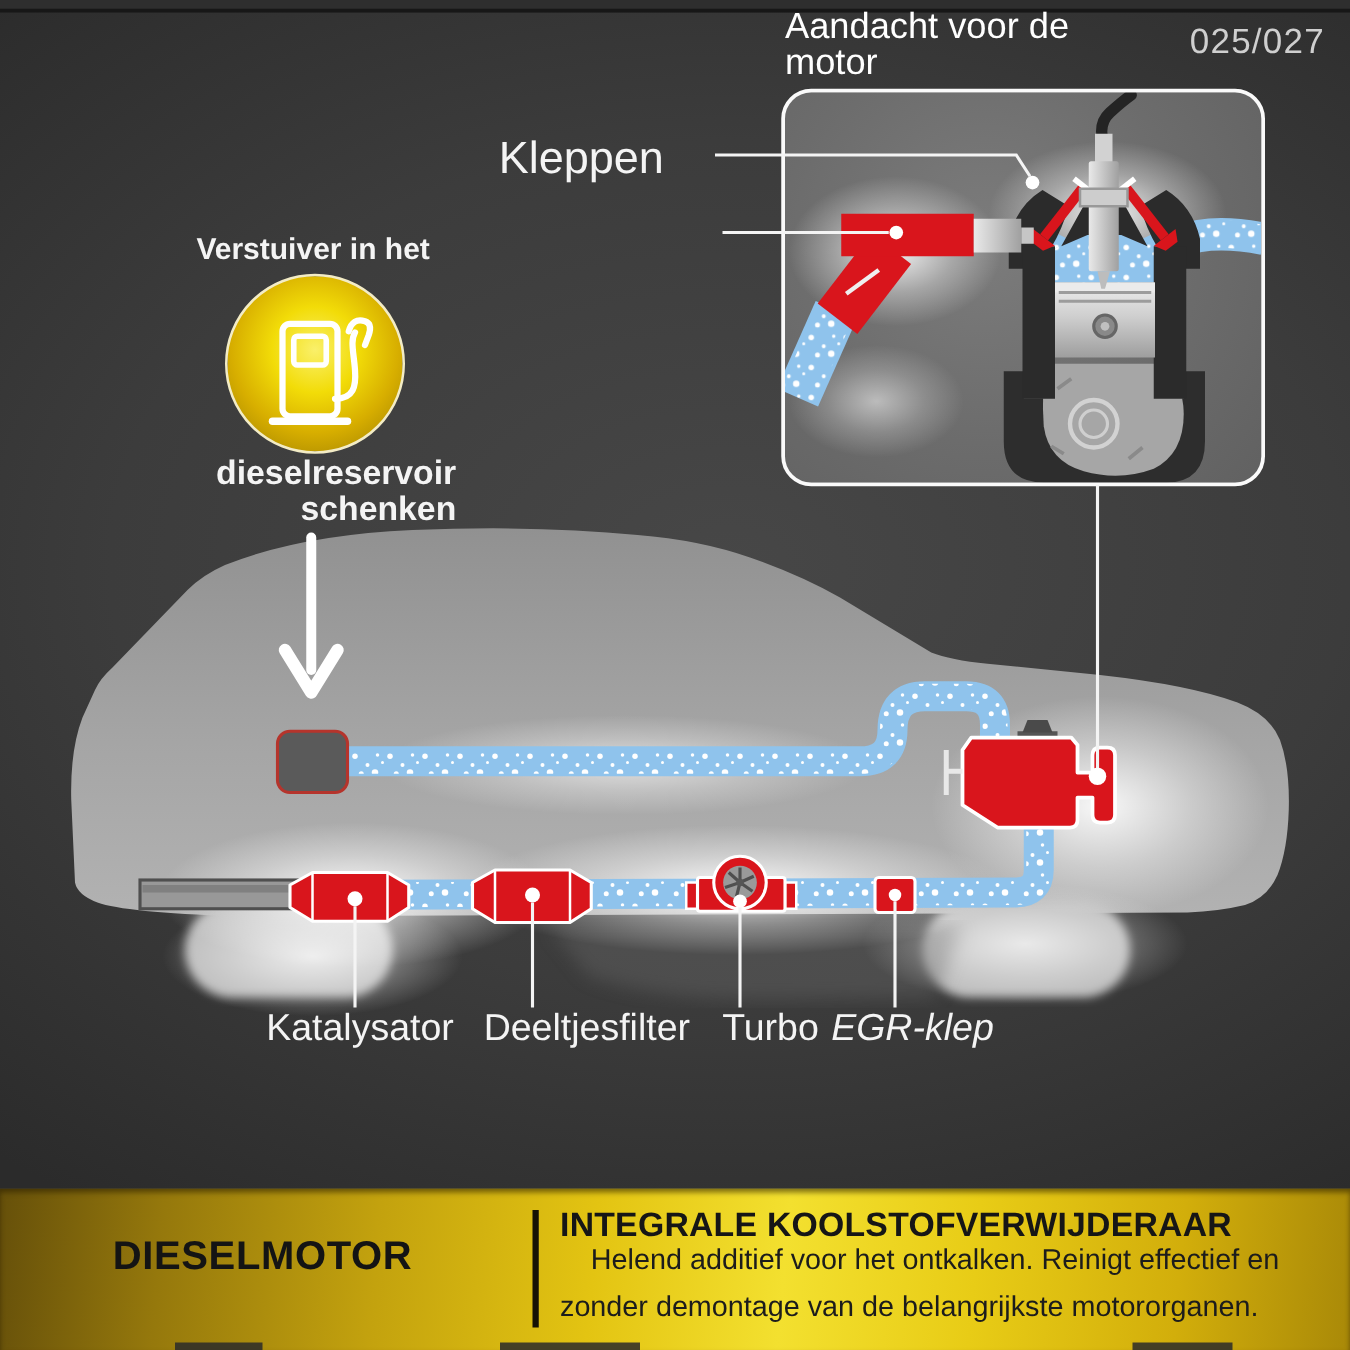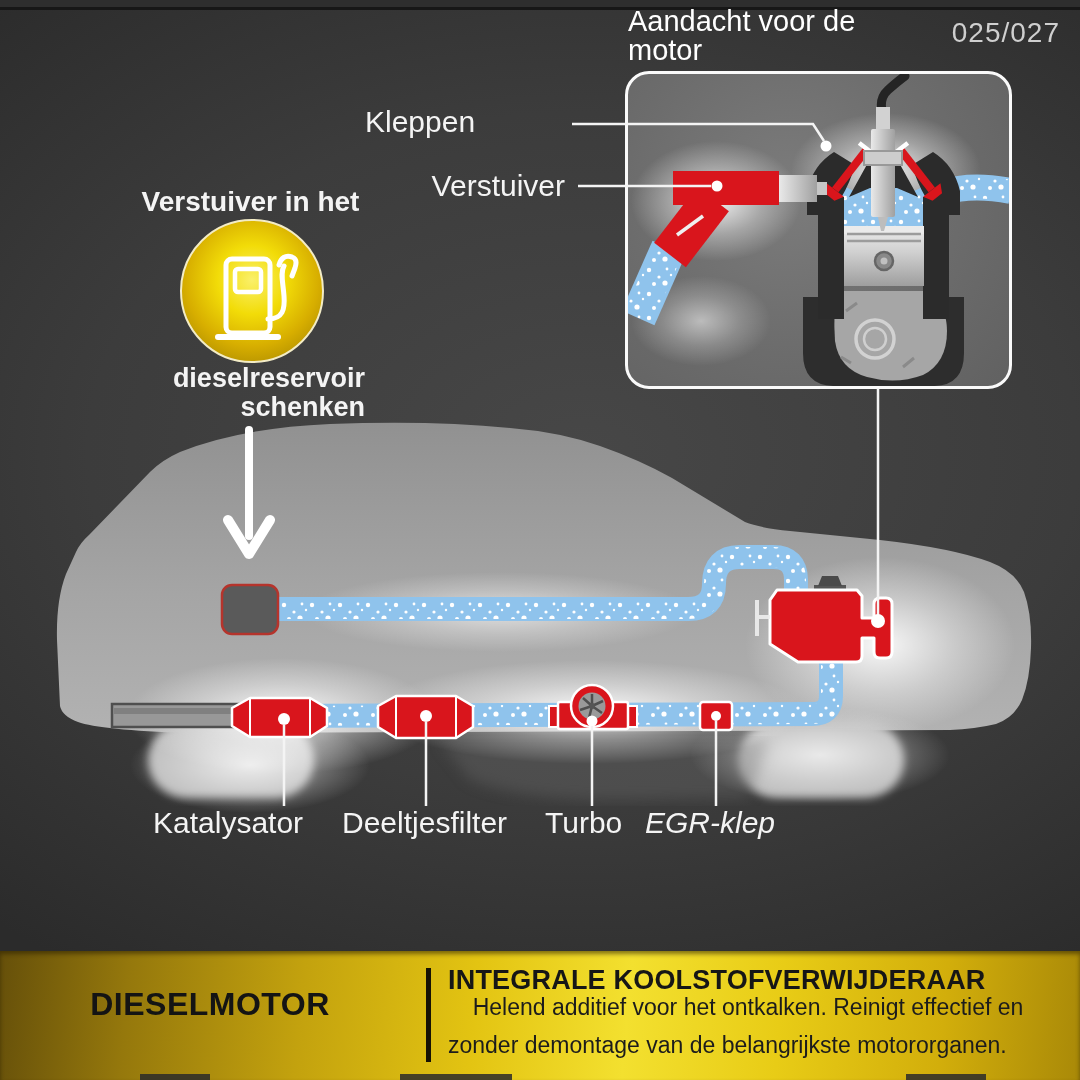--- a/index.html
+++ b/index.html
@@ -6,25 +6,25 @@
   .stage{
     position:relative;width:1080px;height:1080px;overflow:hidden;
     background:radial-gradient(ellipse 900px 620px at 54% 42%, #474747 0%, #3c3c3c 55%, #2b2b2b 100%);
     font-family:"Liberation Sans","DejaVu Sans",sans-serif;
   }
   .abs{position:absolute;}
   .top-strip{left:0;top:0;width:1080px;height:7px;background:#2e2e2e;border-bottom:3px solid #171717;}
   .lbl{color:#f4f4f4;}
   .page-ind{right:20px;top:17px;font-size:28px;letter-spacing:1px;color:#cfcfcf;}
   .inset-title{left:628px;top:7px;width:240px;font-size:29px;line-height:29px;color:#fff;}
-  .lbl-kleppen{left:365px;top:105px;width:200px;font-size:30px;text-align:left;}
+  .lbl-kleppen{left:365px;top:105px;width:200px;font-size:36px;text-align:center;}
   .lbl-verstuiver{left:340px;top:169px;width:225px;font-size:30px;text-align:right;}
-  .fuel-top{left:128px;top:186px;width:245px;font-size:28px;font-weight:bold;text-align:center;}
+  .fuel-top{left:128px;top:186px;width:245px;font-size:24px;font-weight:bold;text-align:center;}
   .fuel-bottom{left:135px;top:364px;width:230px;font-size:27px;font-weight:bold;text-align:right;line-height:29px;}
-  .comp-lbl{top:806px;font-size:30px;text-align:left;}
+  .comp-lbl{top:806px;font-size:30px;text-align:right;}
   .lbl-kat{left:153px;width:210px;}
   .lbl-dfl{left:342px;width:210px;}
   .lbl-turbo{left:545px;width:110px;}
   .lbl-egr{left:645px;width:150px;font-style:italic;}
   .gold-circle{
     left:180px;top:219px;width:140px;height:140px;border-radius:50%;
     border:2px solid #f3ecc6;
     background:radial-gradient(circle at 50% 42%, #faf06a 0%, #f2dc08 32%, #d7ae00 62%, #967902 100%);
   }
   .inset-panel{
@@ -266,21 +266,20 @@
         <path d="M36,116 L96,116" stroke-width="6"></path>
         <path d="M86,98 C101,98 103,88 102,75 C101,61 98,52 102,45" stroke-width="5"></path>
         <path d="M97,44 Q100,33 110,36 Q116,38 113,47 L110,55" stroke-width="5"></path>
       </g>
     </svg>
   </div>
 
   <div class="abs lbl page-ind">025/027</div>
   <div class="abs lbl inset-title">Aandacht voor de motor</div>
   <div class="abs lbl lbl-kleppen">Kleppen</div>
-  <div class="abs lbl lbl-verstuiver">Verstuiver</div>
   <div class="abs lbl fuel-top">Verstuiver in het</div>
   <div class="abs lbl fuel-bottom">dieselreservoir schenken</div>
   <div class="abs lbl comp-lbl lbl-kat">Katalysator</div>
   <div class="abs lbl comp-lbl lbl-dfl">Deeltjesfilter</div>
   <div class="abs lbl comp-lbl lbl-turbo">Turbo</div>
   <div class="abs lbl comp-lbl lbl-egr">EGR-klep</div>
 
   <div class="abs banner"></div>
   <div class="abs banner-cat">DIESELMOTOR</div>
   <div class="abs banner-divider"></div>

